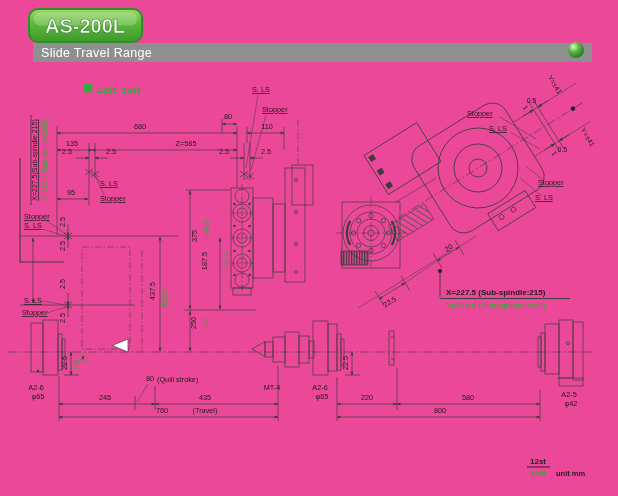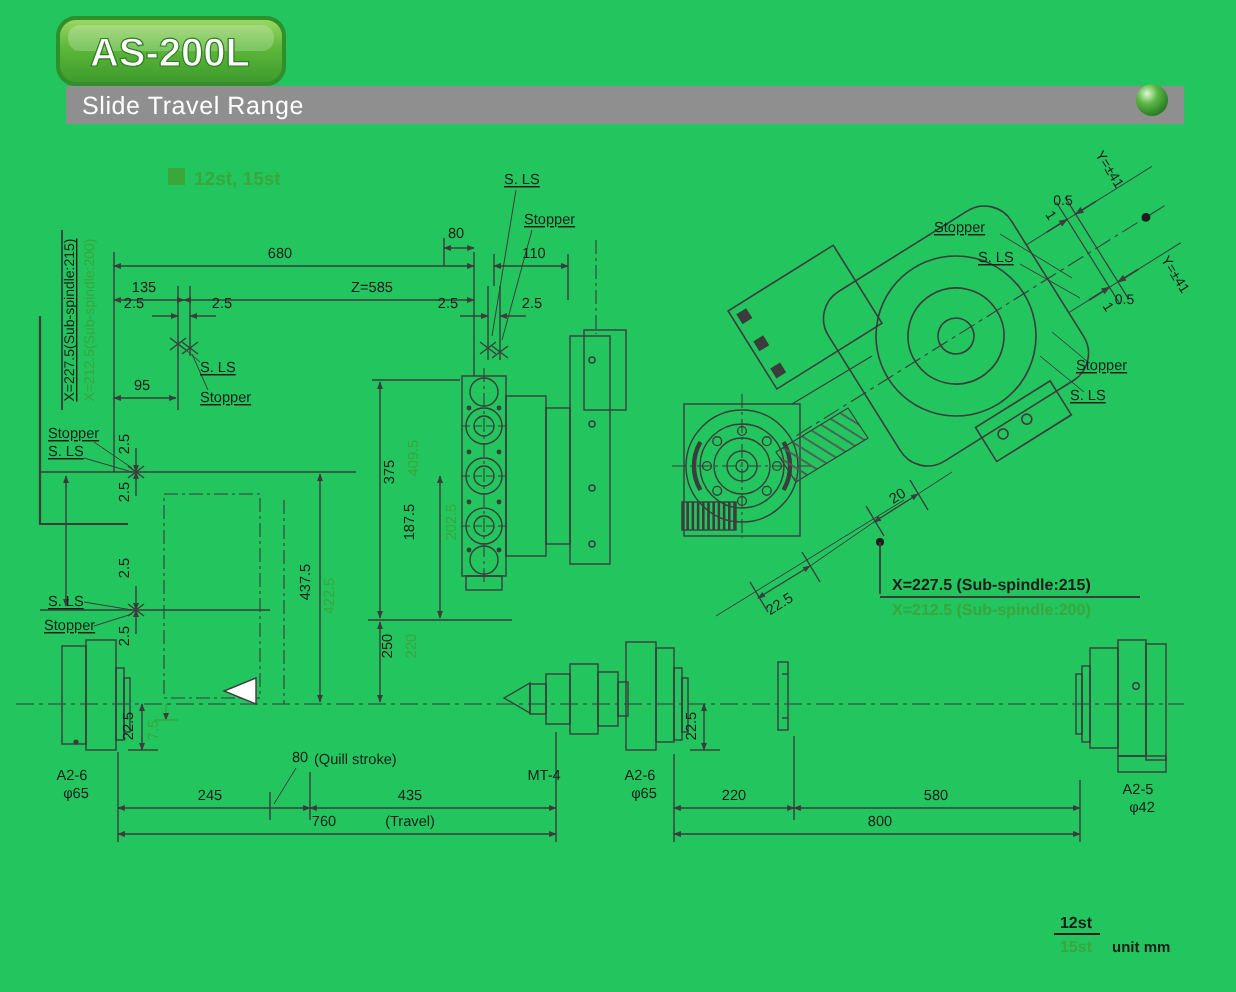--- a/index.html
+++ b/index.html
@@ -1,16 +1,16 @@
 <!DOCTYPE html>
 <html><head>
 <meta charset="utf-8">
 <style>
   html,body{margin:0;padding:0;background:#fff;}
-  .stage{position:relative;width:618px;height:496px;background:#22c55e;overflow:hidden;
+  .stage{position:relative;width:618px;height:496px;background:#ec4899;overflow:hidden;
          font-family:"Liberation Sans",sans-serif;}
   svg text{font-family:"Liberation Sans","DejaVu Sans",sans-serif;}
 </style>
 </head>
 <body>
 
 <div class="stage">
 <svg width="618" height="496" viewBox="0 0 618 496">
 <defs>
   <marker id="ar" viewBox="0 0 10 10" refX="9" refY="5" markerWidth="8" markerHeight="5.5" orient="auto-start-reverse">

